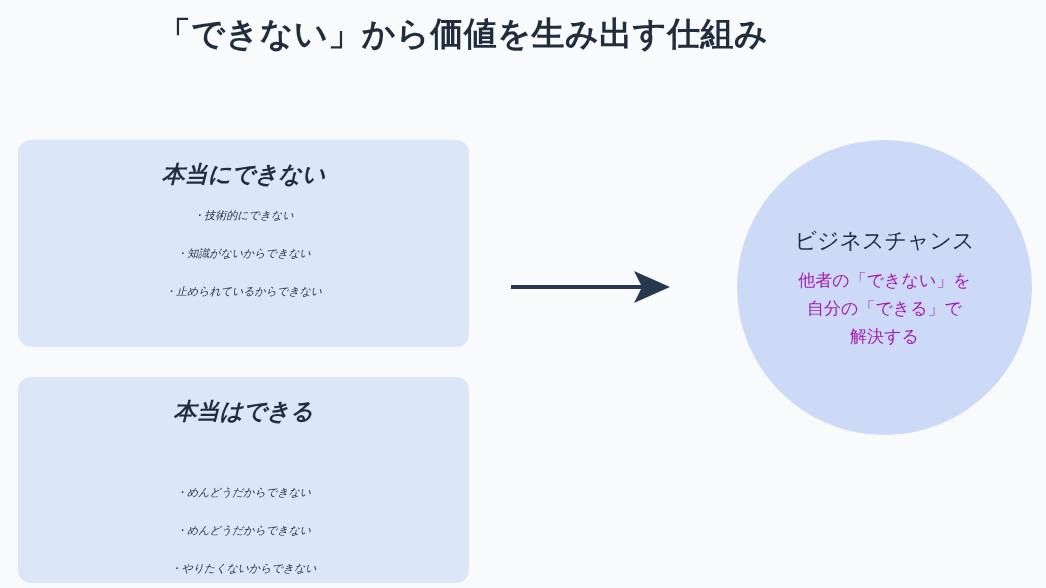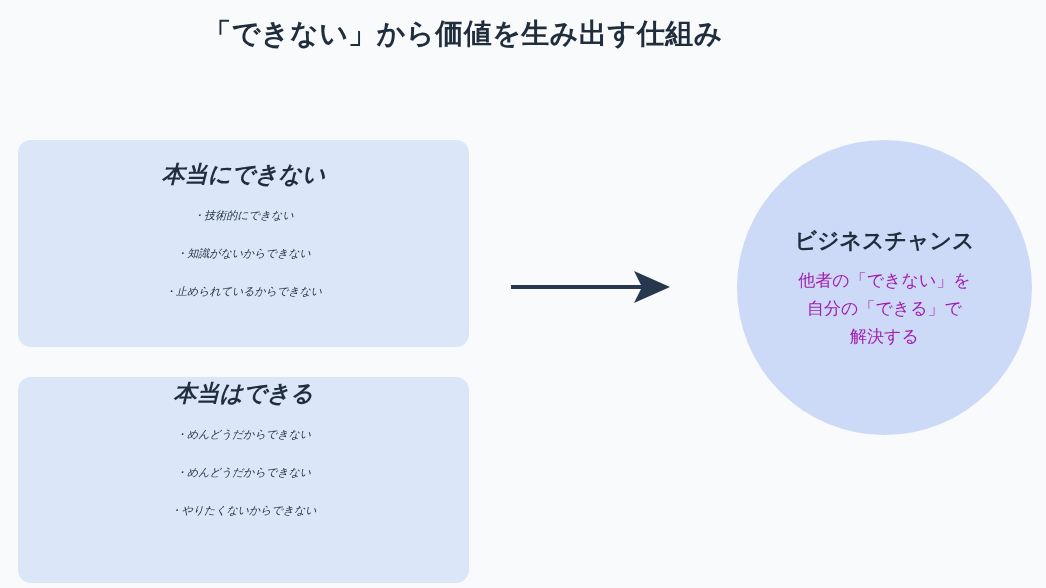--- a/index.html
+++ b/index.html
@@ -18,21 +18,21 @@
     position: relative;
     width: 1046px;
     height: 588px;
   }
   .page-title {
     position: absolute;
     left: 0;
     top: 14px;
     width: 926px;
     text-align: center;
-    font-size: 28px;
+    font-size: 33px;
     font-weight: bold;
     color: #1f2d3d;
     letter-spacing: 0.5px;
     line-height: 40px;
     white-space: nowrap;
   }
   .cat-box {
     position: absolute;
     left: 18px;
     width: 451px;
@@ -45,20 +45,22 @@
     font-style: italic;
   }
   #box-true-cannot {
     top: 140px;
     height: 207px;
     padding-top: 18px;
   }
   #box-actually-can {
     top: 377px;
     height: 206px;
+    padding-top: 18px;
+    gap: 40px;
   }
   .box-title {
     font-size: 23px;
     font-weight: bold;
     color: #1f2d3d;
     line-height: 32px;
     margin-bottom: 14px;
   }
   .bullet-list {
     display: flex;
@@ -81,21 +83,21 @@
     border-radius: 50%;
     background: #ccd9f7;
     display: flex;
     flex-direction: column;
     align-items: center;
     justify-content: center;
     box-sizing: border-box;
   }
   .circle-title {
     font-size: 22px;
-    font-weight: bold;
+    font-weight: normal;
     color: #1f2d3d;
     line-height: 30px;
     margin-bottom: 12px;
     white-space: nowrap;
   }
   .circle-lines {
     display: flex;
     flex-direction: column;
     align-items: center;
     gap: 2px;

